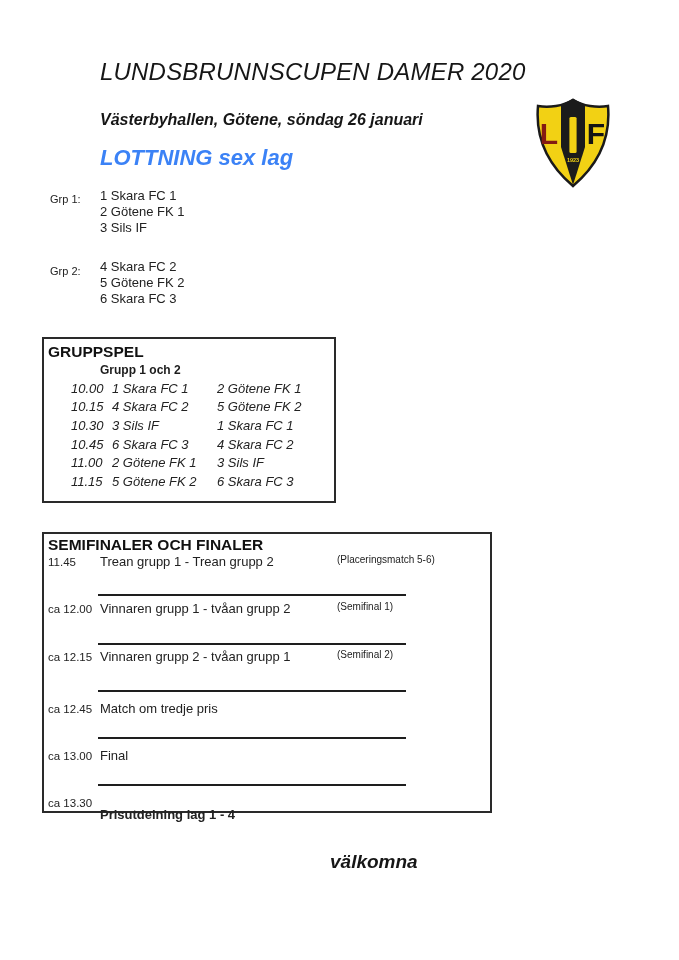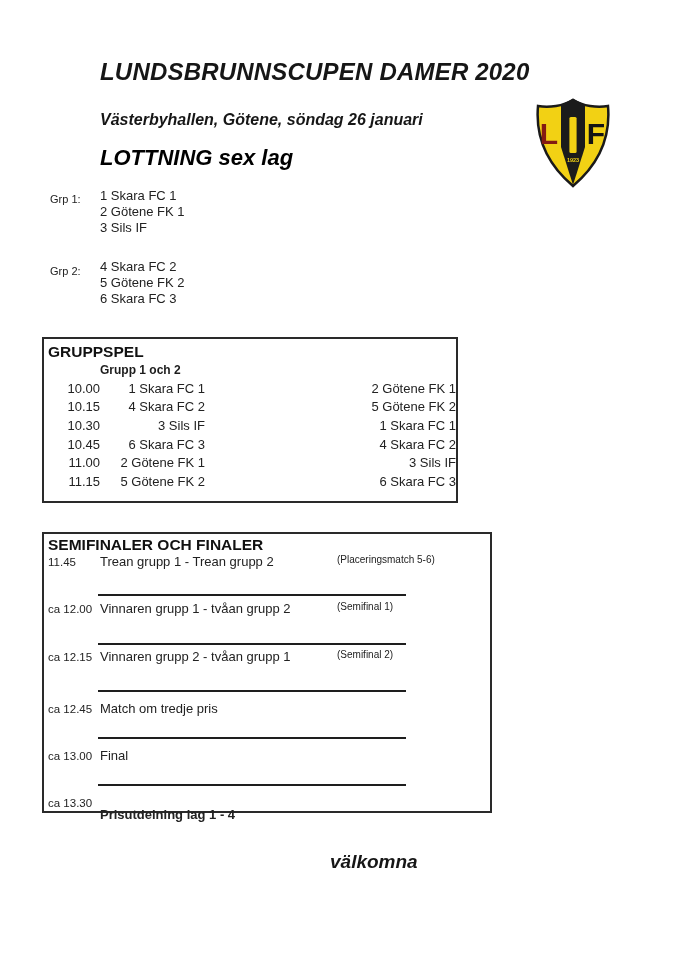--- a/index.html
+++ b/index.html
@@ -5,57 +5,57 @@
   html,body{margin:0;padding:0;}
   body{
     width:679px;height:960px;background:#ffffff;
     font-family:"Liberation Sans","DejaVu Sans",sans-serif;
     color:#1c1c1c;position:relative;overflow:hidden;
   }
   .page{position:absolute;inset:0;background:#fff;}
 
   .title{
     position:absolute;left:100px;top:58px;
-    font-size:24px;font-weight:bold;font-style:italic;
+    font-size:24px;font-weight:normal;font-style:italic;
     letter-spacing:0.2px;white-space:nowrap;color:#161616;
   }
   .venue{
     position:absolute;left:100px;top:111px;
     font-size:16px;font-weight:bold;font-style:italic;white-space:nowrap;color:#161616;
   }
   .lottning{
     position:absolute;left:100px;top:145px;
-    font-size:22px;font-weight:bold;font-style:italic;white-space:nowrap;color:#000000;
+    font-size:22px;font-weight:bold;font-style:italic;white-space:nowrap;color:#3b82f6;
   }
 
   .logo{position:absolute;left:533px;top:97px;width:80px;height:92px;}
 
   .group{position:absolute;left:0;}
   .group .grp-label{
     position:absolute;left:50px;font-size:11px;color:#222;white-space:nowrap;
   }
   .group .teams{position:absolute;left:100px;font-size:13px;line-height:16px;color:#222;}
   .group .teams div{white-space:nowrap;}
   #group1{top:0;}
   #group1 .grp-label{top:193px;}
   #group1 .teams{top:188px;}
   #group2 .grp-label{top:265px;}
   #group2 .teams{top:259px;}
 
   .box{position:absolute;border:2px solid #2a2a2a;background:#fff;box-sizing:border-box;}
-  .gruppspel{left:42px;top:337px;width:416px;height:166px;text-align:right;}
+  .gruppspel{left:42px;top:337px;width:294px;height:166px;}
   .box-heading{
     font-size:15.5px;font-weight:bold;color:#111;white-space:nowrap;
   }
   .gruppspel .box-heading{position:absolute;left:4px;top:4px;}
   .gp-sub{
     position:absolute;left:56px;top:24px;
     font-size:12px;font-weight:bold;color:#1c1c1c;white-space:nowrap;
   }
-  .gp-rows{position:absolute;left:0;top:40px;right:0;}
+  .gp-rows{position:absolute;left:12px;top:40px;right:0;font-style:italic;}
   .gp-row{display:flex;height:18.6px;align-items:center;font-size:13px;color:#222;}
   .gp-time{margin-left:15px;width:41px;}
   .gp-home{width:105px;}
   .gp-away{flex:1;}
 
   .finals{left:42px;top:532px;width:450px;height:281px;}
   .finals .box-heading{position:absolute;left:4px;top:2px;}
   .fin-row{position:absolute;left:0;right:0;height:16px;}
   .fin-time{position:absolute;left:4px;top:1.5px;font-size:11.5px;color:#222;white-space:nowrap;}
   .fin-match{position:absolute;left:56px;top:0;font-size:13px;color:#222;white-space:nowrap;}

